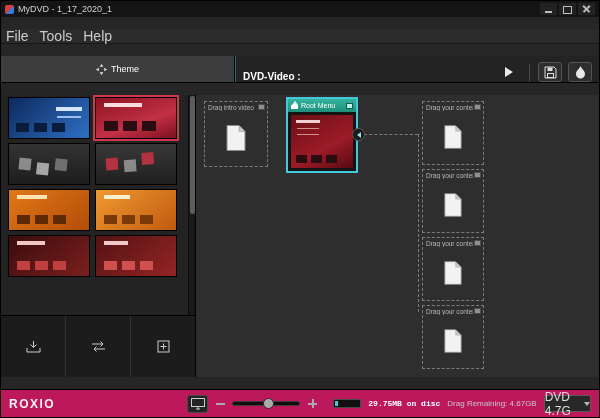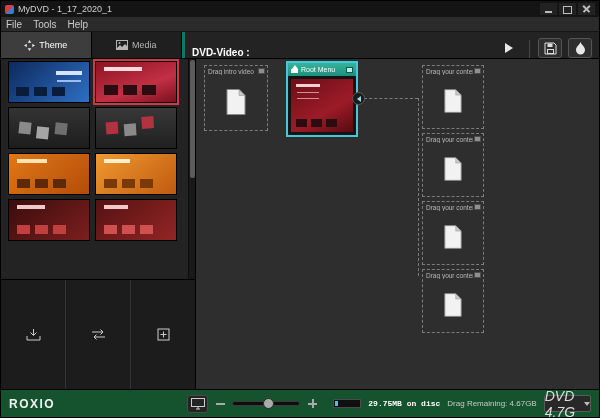--- a/index.html
+++ b/index.html
@@ -1,39 +1,39 @@
 <!DOCTYPE html>
 <html><head>
 <meta charset="utf-8">
 <style>
   * { box-sizing: border-box; margin: 0; padding: 0; }
   html, body { width: 600px; height: 418px; }
   body { font-family: "Liberation Sans", sans-serif; background: #000; }
 
-  .window { width: 600px; height: 418px; background: #262626; display: flex; flex-direction: column; overflow: hidden; border: 1px solid #000; }
+  .window { width: 600px; height: 418px; background: #262626; display: flex; flex-direction: column; overflow: hidden; border: 1px solid #000; gap: 12px; }
 
   
   .titlebar { height: 16px; background: #141414; display: flex; align-items: center; padding: 0 4px; gap: 4px; flex: 0 0 auto; }
   .app-icon { width: 9px; height: 9px; border-radius: 2px; background: linear-gradient(135deg, #d84040 50%, #3a7bd5 50%); }
   .win-title { font-size: 9px; color: #d0d0d0; flex: 1; }
   .win-btns { display: flex; gap: 2px; }
   .win-btn { width: 17px; height: 12px; position: relative; background: #222; }
   .btn-min::after { content: ""; display: block; width: 7px; height: 2px; background: #bbb; margin: 8px auto 0; }
   .btn-max::after { content: ""; display: block; width: 7px; height: 6px; border: 1px solid #bbb; margin: 3px auto 0; }
   .btn-close::before, .btn-close::after { content: ""; position: absolute; left: 4px; top: 5px; width: 9px; height: 1.5px; background: #bbb; }
   .btn-close::before { transform: rotate(45deg); }
   .btn-close::after { transform: rotate(-45deg); }
 
   
   .menubar { height: 15px; background: #2b2b2b; border-bottom: 1px solid #161616; display: flex; align-items: center; padding: 0 5px; gap: 11px; flex: 0 0 auto; }
-  .menu-item { font-size: 10px; color: #cccccc; }
+  .menu-item { font-size: 14px; color: #cccccc; }
 
   
   .toolbar { height: 27px; background: #232323; border-bottom: 1px solid #000; display: flex; flex: 0 0 auto; }
-  .tabs { width: 184px; display: flex; border-right: 3px solid #0f766e; }
+  .tabs { width: 235px; display: flex; border-right: 1px solid #0f766e; }
   .tab { flex: 1; display: flex; align-items: center; justify-content: center; gap: 4px; font-size: 9px; color: #b5b5b5; background: #1f1f1f; border-right: 1px solid #000; cursor: default; }
   .tab.active { background: #3d3d3d; color: #ffffff; }
   .dvd-row { flex: 1; display: flex; align-items: flex-end; padding: 0 7px; gap: 6px; }
   .dvd-label { font-size: 10px; font-weight: bold; color: #ffffff; white-space: nowrap; }
   .title-input { width: 112px; height: 16px; background: #121212; border: 1px solid #6a6a6a; color: #dddddd; font-size: 9px; padding: 0 3px; font-family: "Liberation Sans", sans-serif; }
   .tb-spacer { flex: 1; }
   .tool-btn { width: 24px; height: 20px; display: flex; align-items: center; justify-content: center; background: transparent; border: none; }
   .tool-btn.boxed { border: 1px solid #555; border-radius: 3px; background: #2e2e2e; }
   .tb-divider { width: 1px; height: 18px; background: #474747; margin: 0 2px; }
 
@@ -106,33 +106,33 @@
   .root-thumb { position: absolute; left: 3px; top: 16px; right: 3px; bottom: 3px; background: linear-gradient(150deg, #6b0f16, #9c1b28 60%, #580a10); }
   .root-thumb::before { content: ""; position: absolute; left: 5px; top: 5px; width: 24px; height: 3px; background: #f0d0d0; box-shadow: 0 7px 0 -1px #d09090, 0 13px 0 -1px #d09090; }
   .root-thumb::after { content: ""; position: absolute; left: 5px; bottom: 5px; width: 11px; height: 8px; background: #2a0d10; box-shadow: 15px 0 #2a0d10, 30px 0 #2a0d10; }
 
   .connector-h { position: absolute; left: 168px; top: 39px; width: 54px; border-top: 1px dashed #7c7c7c; }
   .connector-v { position: absolute; left: 222px; top: 39px; height: 178px; border-left: 1px dashed #7c7c7c; }
   .connector-knob { position: absolute; left: 156px; top: 33px; width: 13px; height: 13px; background: #1b1b1b; border: 1px solid #5a5a5a; border-radius: 50%; display: flex; align-items: center; justify-content: center; }
   .tri-left { width: 0; height: 0; border-top: 3px solid transparent; border-bottom: 3px solid transparent; border-right: 4px solid #9adfe8; }
 
   
-  .statusbar { height: 28px; background: #14532d; border-top: 1px solid #000; display: flex; align-items: center; padding: 0 8px; gap: 7px; flex: 0 0 auto; }
+  .statusbar { height: 28px; background: #be185d; border-top: 1px solid #000; display: flex; align-items: center; padding: 0 8px; gap: 7px; flex: 0 0 auto; }
   .logo { font-size: 12px; font-weight: bold; color: #f2f2f2; letter-spacing: 1.5px; }
   .monitor-btn { margin-left: 125px; width: 22px; height: 18px; border: 1px solid #4a4a4a; border-radius: 3px; background: #242424; display: flex; align-items: center; justify-content: center; }
   .zoom-glyph { width: 11px; height: 11px; position: relative; }
   .zoom-glyph::before { content: ""; position: absolute; left: 1px; top: 5px; width: 9px; height: 1.5px; background: #aaa; }
   .zoom-glyph.plus::after { content: ""; position: absolute; left: 5px; top: 1px; width: 1.5px; height: 9px; background: #aaa; }
   .slider-track { width: 72px; height: 5px; background: #0d0d0d; border: 1px solid #3c3c3c; border-radius: 3px; position: relative; }
   .slider-handle { position: absolute; left: 30px; top: -4px; width: 11px; height: 11px; border-radius: 50%; background: #ababab; border: 1px solid #2a2a2a; }
   .usage-bar { width: 30px; height: 9px; border: 1px solid #4a4a4a; background: #101010; position: relative; margin-left: 8px; }
   .usage-fill { position: absolute; left: 1px; top: 1px; bottom: 1px; width: 3px; background: #49c3d8; }
   .status-strong { font-size: 8px; color: #ffffff; font-weight: bold; white-space: nowrap; font-family: Liberation Mono, monospace; }
   .status-text { font-size: 8px; color: #c8c8c8; white-space: nowrap; margin-left: auto; }
-  .disc-dropdown { width: 50px; height: 17px; border: 1px solid #5a5a5a; background: #282828; border-radius: 2px; color: #dddddd; font-size: 14px; display: flex; align-items: center; justify-content: center; gap: 3px; font-style: italic; }
+  .disc-dropdown { width: 50px; height: 17px; border: 1px solid #5a5a5a; background: #282828; border-radius: 2px; color: #dddddd; font-size: 12px; display: flex; align-items: center; justify-content: center; gap: 3px; }
   .chev-down { width: 0; height: 0; border-left: 3px solid transparent; border-right: 3px solid transparent; border-top: 4px solid #bbb; }
 
   svg { display: block; }
 </style>
 </head>
 <body>
 
 <div class="window">
 
   <div class="titlebar">
@@ -153,30 +153,20 @@
 
   <div class="toolbar">
     <div class="tabs">
       <div class="tab active">
         <span>
           <svg width="11" height="11" viewBox="0 0 12 12">
               <path d="M6 0 8 3 H4 Z M6 12 4 9 H8 Z M0 6 3 4 V8 Z M12 6 9 8 V4 Z" fill="#e6e6e6"></path>
             </svg>
         </span>
         <span>Theme</span>
-      </div>
-      <div class="tab">
-        <span>
-          <svg width="12" height="10" viewBox="0 0 12 10">
-              <rect x="0.5" y="0.5" width="11" height="9" fill="none" stroke="#b5b5b5"></rect>
-              <circle cx="3.5" cy="3" r="1" fill="#b5b5b5"></circle>
-              <path d="M1 8 4 5 6 7 9 4 11 6 V9 H1 Z" fill="#b5b5b5"></path>
-            </svg>
-        </span>
-        <span>Media</span>
       </div>
     </div>
     <div class="dvd-row">
       <span class="dvd-label">DVD-Video :</span>
       <div class="tb-spacer"></div>
       <button class="tool-btn">
         <span>
           <svg width="10" height="12" viewBox="0 0 10 12">
               <path d="M1 1 9 6 1 11 Z" fill="#e8e8e8"></path>
             </svg>

